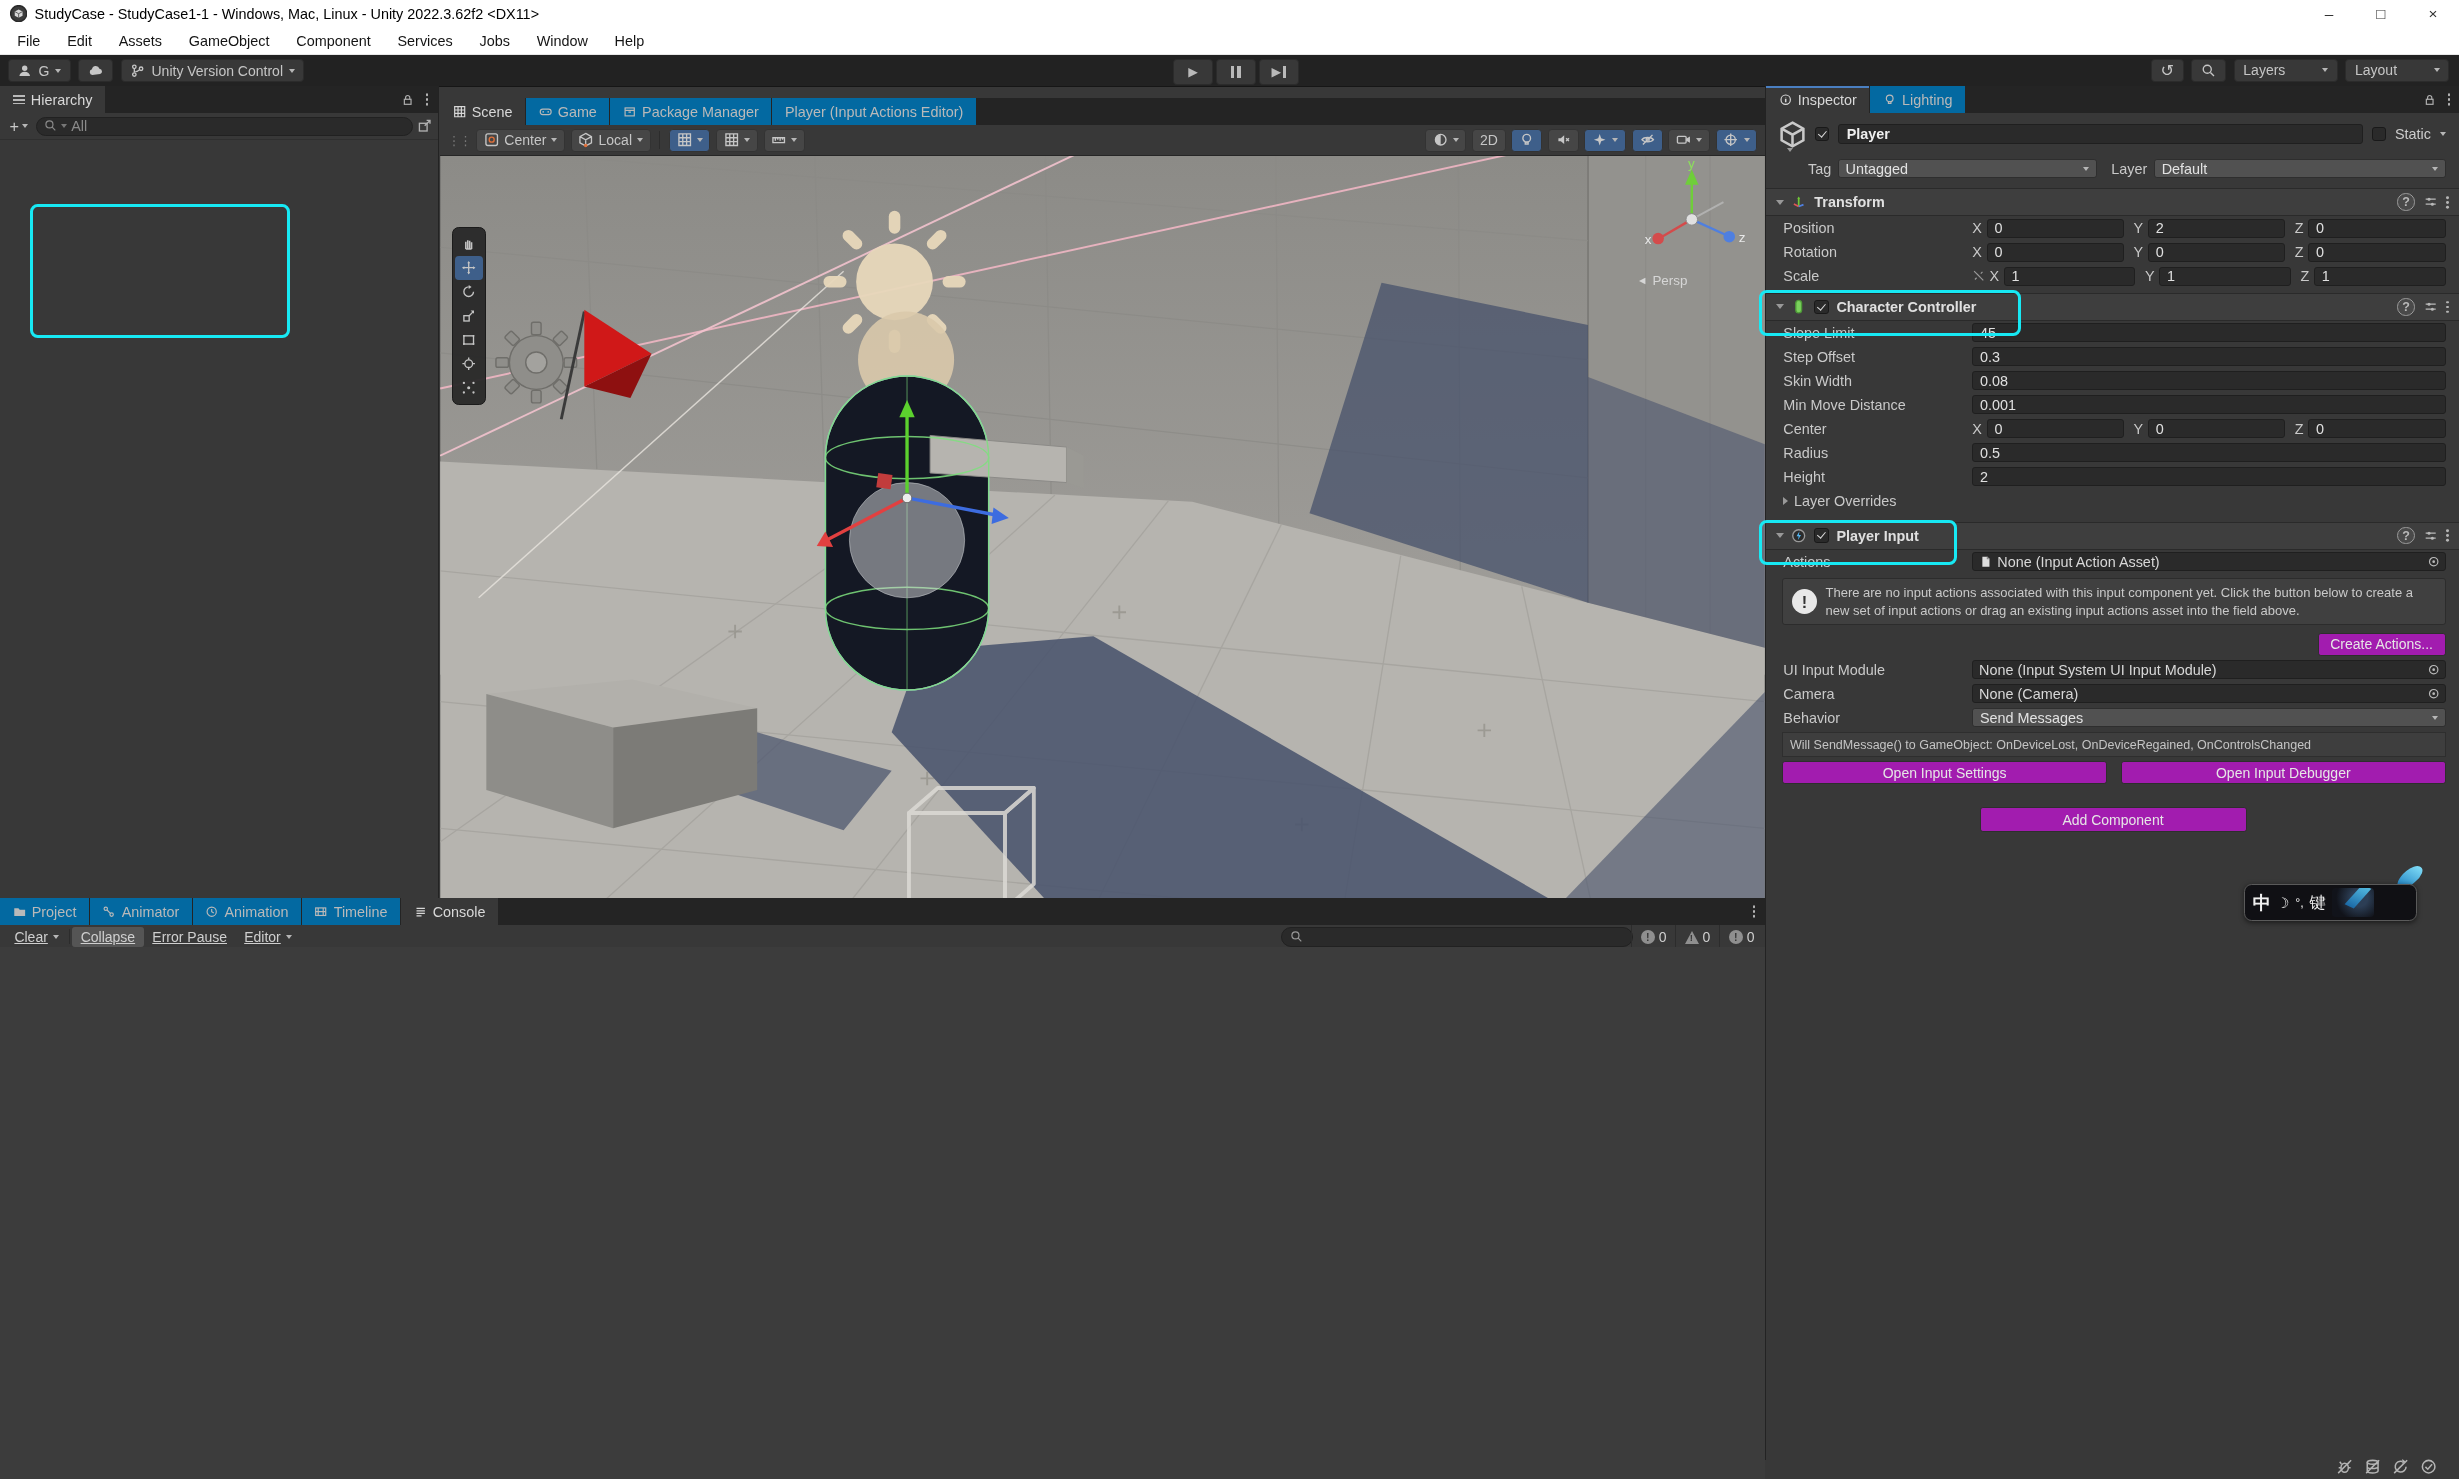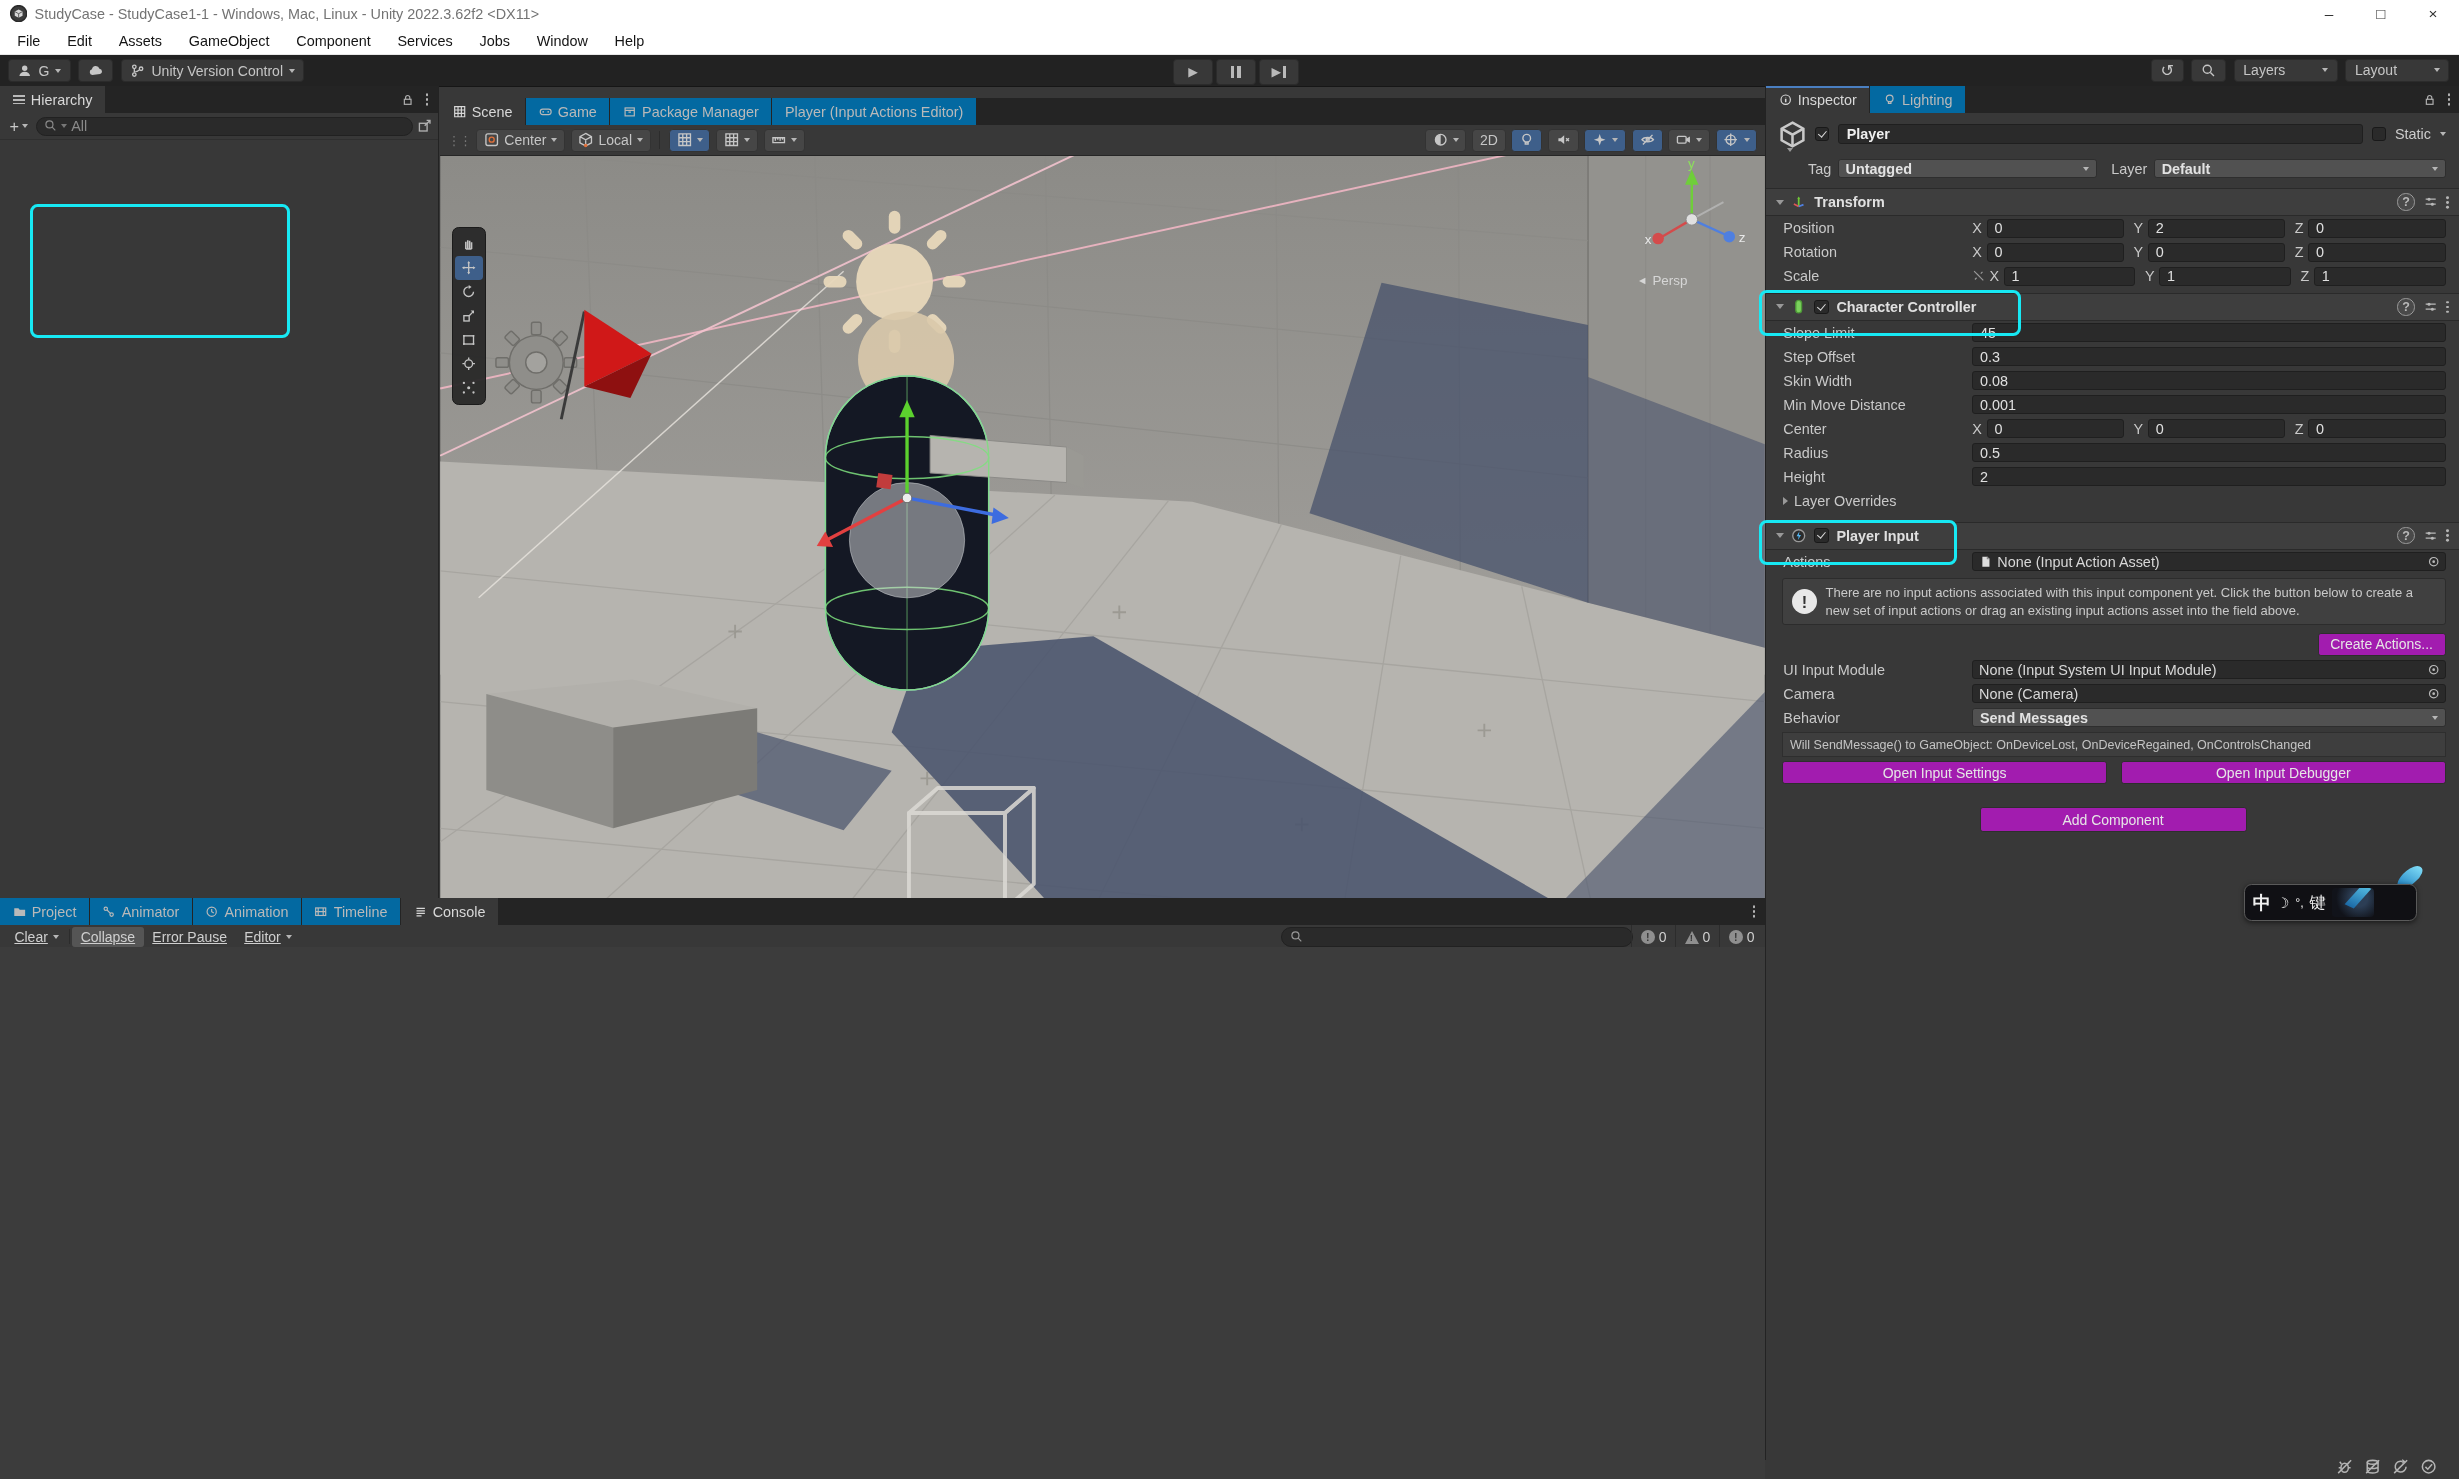--- a/index.html
+++ b/index.html
@@ -6,21 +6,21 @@
   #root{position:relative;width:2459px;height:1479px;background:#383838;overflow:hidden;
         font-family:"Liberation Sans",sans-serif;font-size:14.4px;color:#d2d2d2;
         -webkit-font-smoothing:antialiased;}
   .abs{position:absolute;}
   svg.ic{display:block;stroke:currentColor;fill:none;stroke-width:1.4;}
   .ic14{width:13.4px;height:13.4px;} .ic16{width:15.4px;height:15.4px;} .ic18{width:17.3px;height:17.3px;}
 
   
   .titlebar{left:0;top:0;width:2459px;height:27px;background:#ffffff;display:flex;align-items:center;color:#1b1b1b;}
   .titlebar .appicon{margin:0 7.7px 0 9.6px;}
-  .titlebar .ttl{font-size:14.4px;color:#737373;}
+  .titlebar .ttl{font-size:14.4px;color:#000000;}
   .winbtns{margin-left:auto;display:flex;height:100%;}
   .winbtn{width:52px;height:100%;display:flex;align-items:center;justify-content:center;color:#333;font-size:15.4px;}
 
   
   .menubar{left:0;top:27px;width:2459px;height:28px;background:#ffffff;display:flex;align-items:center;padding-left:3.8px;border-bottom:1px solid #e8e8e8;box-sizing:border-box;}
   .menu-item{padding:0 13.4px;height:100%;display:flex;align-items:center;color:#141414;font-size:14.4px;}
 
   
   .unitybar{left:0;top:55px;width:2459px;height:32px;background:#222222;display:flex;align-items:center;border-bottom:1px solid #161616;box-sizing:border-box;}
   .tbtn{background:#383838;border:1px solid #2b2b2b;border-radius:3.8px;height:23px;display:flex;align-items:center;gap:5.8px;padding:0 8.6px;color:#c6c6c6;font-size:14px;margin-left:7.7px;box-sizing:border-box;}
@@ -67,21 +67,21 @@
   .tools{position:absolute;left:11.5px;top:71px;width:32px;background:rgba(40,40,40,.95);border:1px solid #1b1b1b;border-radius:6.7px;padding:3.8px 0;display:flex;flex-direction:column;align-items:center;z-index:5;}
   .tool{width:28px;height:24px;display:flex;align-items:center;justify-content:center;color:#c4c4c4;border-radius:3.8px;}
   .tool.on{background:#3e5f8a;}
 
   
   .inspector{left:1765px;top:86px;width:695px;height:1374px;background:#383838;border-left:1px solid #232323;box-sizing:border-box;}
   .irow{height:24px;display:flex;align-items:center;padding:0 14.4px 0 17.3px;font-size:14.4px;}
   .ilabel{width:189px;flex:none;color:#c9c9c9;white-space:nowrap;}
   .ifield{flex:1;height:19px;background:#2a2a2a;border:1px solid #1f1f1f;border-radius:2.9px;display:flex;align-items:center;padding:0 6.7px;color:#e0e0e0;box-sizing:border-box;}
   .objfield{flex:1;height:19px;background:#2a2a2a;border:1px solid #1f1f1f;border-radius:2.9px;display:flex;align-items:center;gap:4.8px;padding:0 3.8px 0 5.8px;color:#d8d8d8;box-sizing:border-box;}
-  .dropfield{flex:1;height:19px;background:#515151;border:1px solid #2e2e2e;border-radius:2.9px;display:flex;align-items:center;justify-content:space-between;padding:0 6.7px;color:#e2e2e2;box-sizing:border-box;font-weight:bold;}
+  .dropfield{flex:1;height:19px;background:#515151;border:1px solid #2e2e2e;border-radius:2.9px;display:flex;align-items:center;justify-content:space-between;padding:0 6.7px;color:#e2e2e2;box-sizing:border-box;}
   .vec{display:flex;flex:1;align-items:center;gap:0;}
   .vec .axl{color:#c9c9c9;margin:0 4.8px 0 9.6px;flex:none;}
   .vec .axl:first-child{margin-left:0;}
   .sechead{height:26px;background:#3e3e3e;border-top:1px solid #2a2a2a;border-bottom:1px solid #2a2a2a;display:flex;align-items:center;padding:0 11.5px 0 9.6px;gap:7.7px;color:#e0e0e0;font-weight:bold;font-size:14.4px;}
   .sechead .spacer{flex:1;}
   .helpicon{color:#b9b9b9;font-weight:bold;font-size:12.5px;width:15.4px;height:15.4px;border:1.3px solid #9a9a9a;border-radius:50%;display:flex;align-items:center;justify-content:center;background:#4a4a4a;}
   .preseticon{width:15.4px;height:13.4px;color:#b9b9b9;}
   .checkbox{width:14.4px;height:14.4px;background:#2a2a2a;border:1px solid #191919;border-radius:2.9px;position:relative;flex:none;box-sizing:border-box;}
   .checkbox.on::after{content:"";position:absolute;left:3.8px;top:1px;width:3.8px;height:6.7px;border:solid #dcdcdc;border-width:0 1.9px 1.9px 0;transform:rotate(40deg);}
   .ghead{display:flex;align-items:center;gap:8.6px;padding:6.7px 14.4px 0 11.5px;height:29px;}

